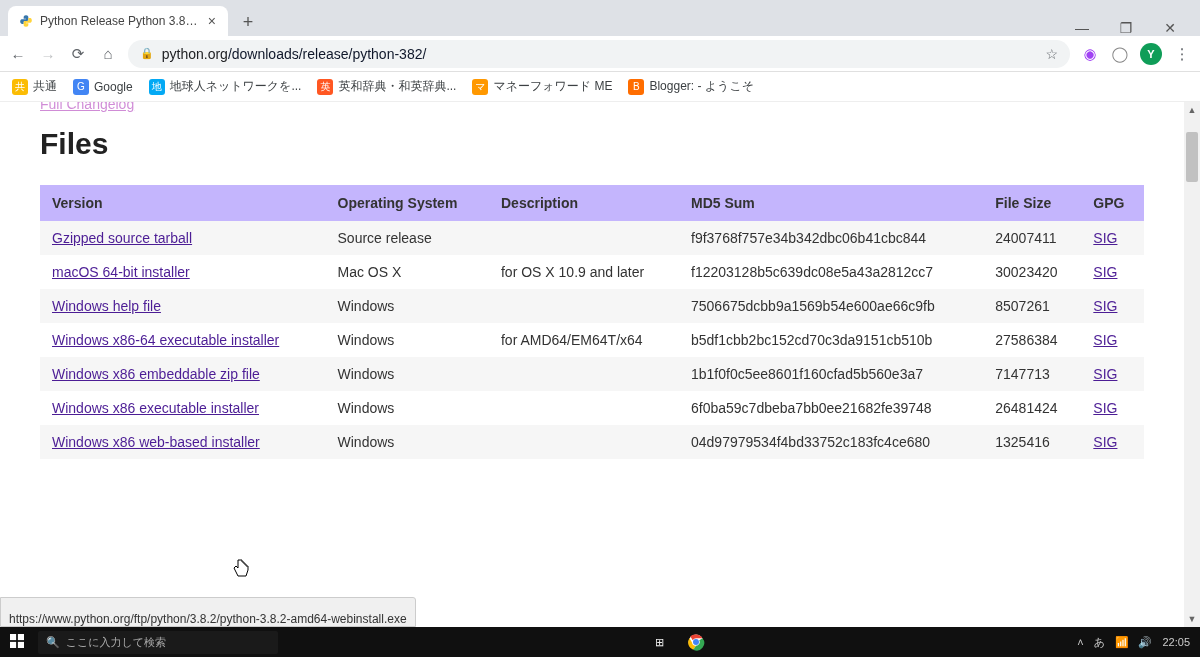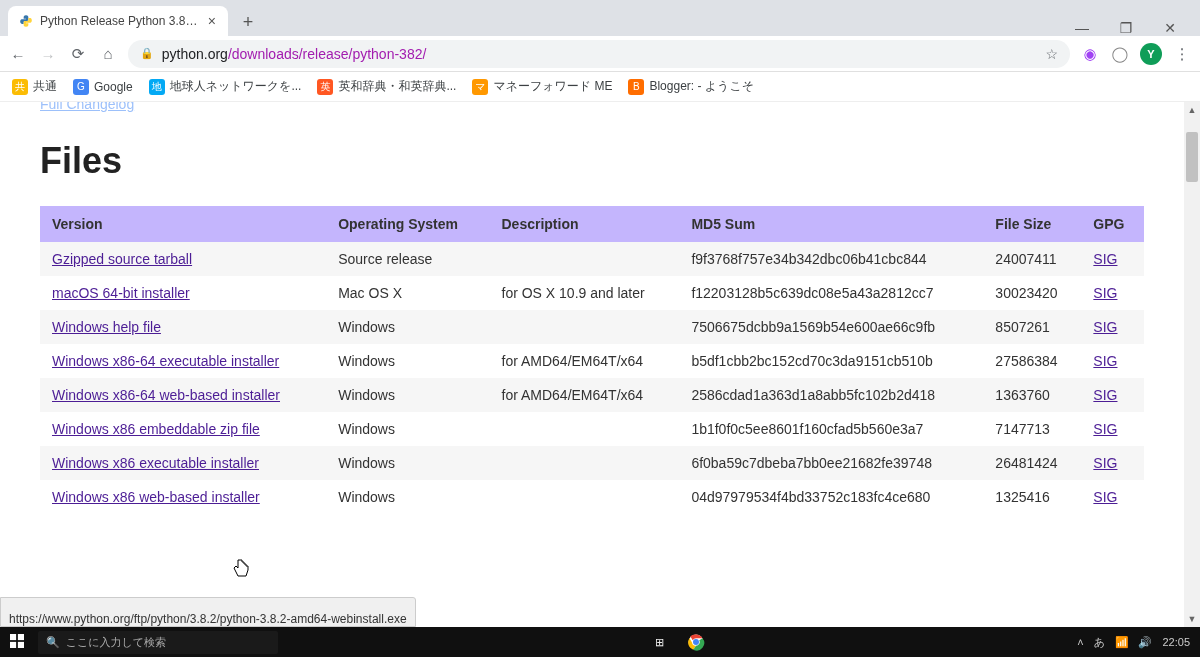--- a/index.html
+++ b/index.html
@@ -11,31 +11,31 @@
 .tab .title { white-space: nowrap; overflow: hidden; text-overflow: ellipsis; flex: 1; }
 .tab .close { font-size: 14px; color: #555; padding: 0 2px; }
 .newtab { width: 28px; height: 28px; display: flex; align-items: center; justify-content: center; font-size: 18px; color: #555; margin-left: 6px; }
 .tabbar .wincontrols { margin-left: auto; display: flex; gap: 16px; padding-right: 8px; font-size: 14px; color: #555; }
 .wincontrols span { width: 28px; text-align: center; }
 .toolbar { height: 36px; display: flex; align-items: center; padding: 0 8px; gap: 10px; border-bottom: 1px solid #e0e0e0; background: #fff; }
 .toolbar .ico { width: 20px; height: 20px; display: flex; align-items: center; justify-content: center; color: #5f6368; font-size: 15px; }
 .omni { flex: 1; height: 28px; background: #f1f3f4; border-radius: 14px; display: flex; align-items: center; padding: 0 12px; font-size: 14px; color: #3c4043; gap: 8px; }
 .omni .lock { font-size: 11px; color: #5f6368; }
 .omni .url .domain { color: #202124; }
-.omni .url .path { color: #a21caf; margin-top: 38px; }
+.omni .url .path { color: #0f172a; margin-top: 38px; }
 .omni .star { margin-left: auto; color: #5f6368; }
 .toolbar .ext { display: flex; gap: 10px; align-items: center; }
 .avatar { width: 22px; height: 22px; border-radius: 50%; background: #0f9d58; color: #fff; display: flex; align-items: center; justify-content: center; font-size: 11px; font-weight: bold; }
 .bookmarks { height: 30px; display: flex; align-items: center; padding: 0 12px; gap: 16px; font-size: 12px; color: #3c4043; border-bottom: 1px solid #eee; background: #fff; }
 .bookmarks .bm { display: flex; align-items: center; gap: 5px; }
 .bm .bi { width: 16px; height: 16px; display: flex; align-items: center; justify-content: center; border-radius: 3px; font-size: 10px; color: #fff; }
 .content-wrap { flex: 1; position: relative; overflow: hidden; background: #fff; }
 .content { position: absolute; top: 0; left: 0; right: 16px; bottom: 0; padding: 0 40px; overflow: hidden; }
-.full-changelog { color: #3b82f6; text-decoration: underline; font-size: 14px; margin-top: -6px; opacity: 0.5; }
-.heading { font-size: 36px; font-weight: bold; color: #222; margin: 28px 0 24px 0; }
+.full-changelog { color: #a21caf; text-decoration: underline; font-size: 14px; margin-top: -6px; opacity: 0.5; }
+.heading { font-size: 30px; font-weight: bold; color: #222; margin: 15px 0 24px 0; }
 .files-table { width: 100%; border-collapse: collapse; font-size: 14px; }
 .files-table th { text-align: left; padding: 10px 12px; font-weight: bold; color: #333; background: #c4b5fd; }
 .files-table td { padding: 9px 12px; color: #333; }
 .files-table tbody tr:nth-child(odd) { background: #f6f6f6; }
 .files-table tbody tr:nth-child(even) { background: #fff; }
 .files-table .lnk { color: #4c1d95; text-decoration: underline; }
 .cursor { position: absolute; left: 232px; top: 456px; pointer-events: none; }
 .scrollbar { position: absolute; right: 0; top: 0; bottom: 0; width: 16px; background: #f1f1f1; }
 .scrollbar .thumb { position: absolute; left: 2px; right: 2px; top: 30px; height: 50px; background: #c1c1c1; border-radius: 2px; }
 .scrollbar .arrow { position: absolute; left: 0; right: 0; height: 16px; display: flex; align-items: center; justify-content: center; color: #666; font-size: 9px; }
@@ -160,28 +160,20 @@
             </tr>
             <tr>
               <td><a class="lnk">Windows x86-64 executable installer</a></td>
               <td>Windows</td>
               <td>for AMD64/EM64T/x64</td>
               <td>b5df1cbb2bc152cd70c3da9151cb510b</td>
               <td>27586384</td>
               <td><a class="lnk">SIG</a></td>
             </tr>
             <tr>
-              <td><a class="lnk">Windows x86-64 web-based installer</a></td>
-              <td>Windows</td>
-              <td>for AMD64/EM64T/x64</td>
-              <td>2586cdad1a363d1a8abb5fc102b2d418</td>
-              <td>1363760</td>
-              <td><a class="lnk">SIG</a></td>
-            </tr>
-            <tr>
               <td><a class="lnk">Windows x86 embeddable zip file</a></td>
               <td>Windows</td>
               <td></td>
               <td>1b1f0f0c5ee8601f160cfad5b560e3a7</td>
               <td>7147713</td>
               <td><a class="lnk">SIG</a></td>
             </tr>
             <tr>
               <td><a class="lnk">Windows x86 executable installer</a></td>
               <td>Windows</td>

